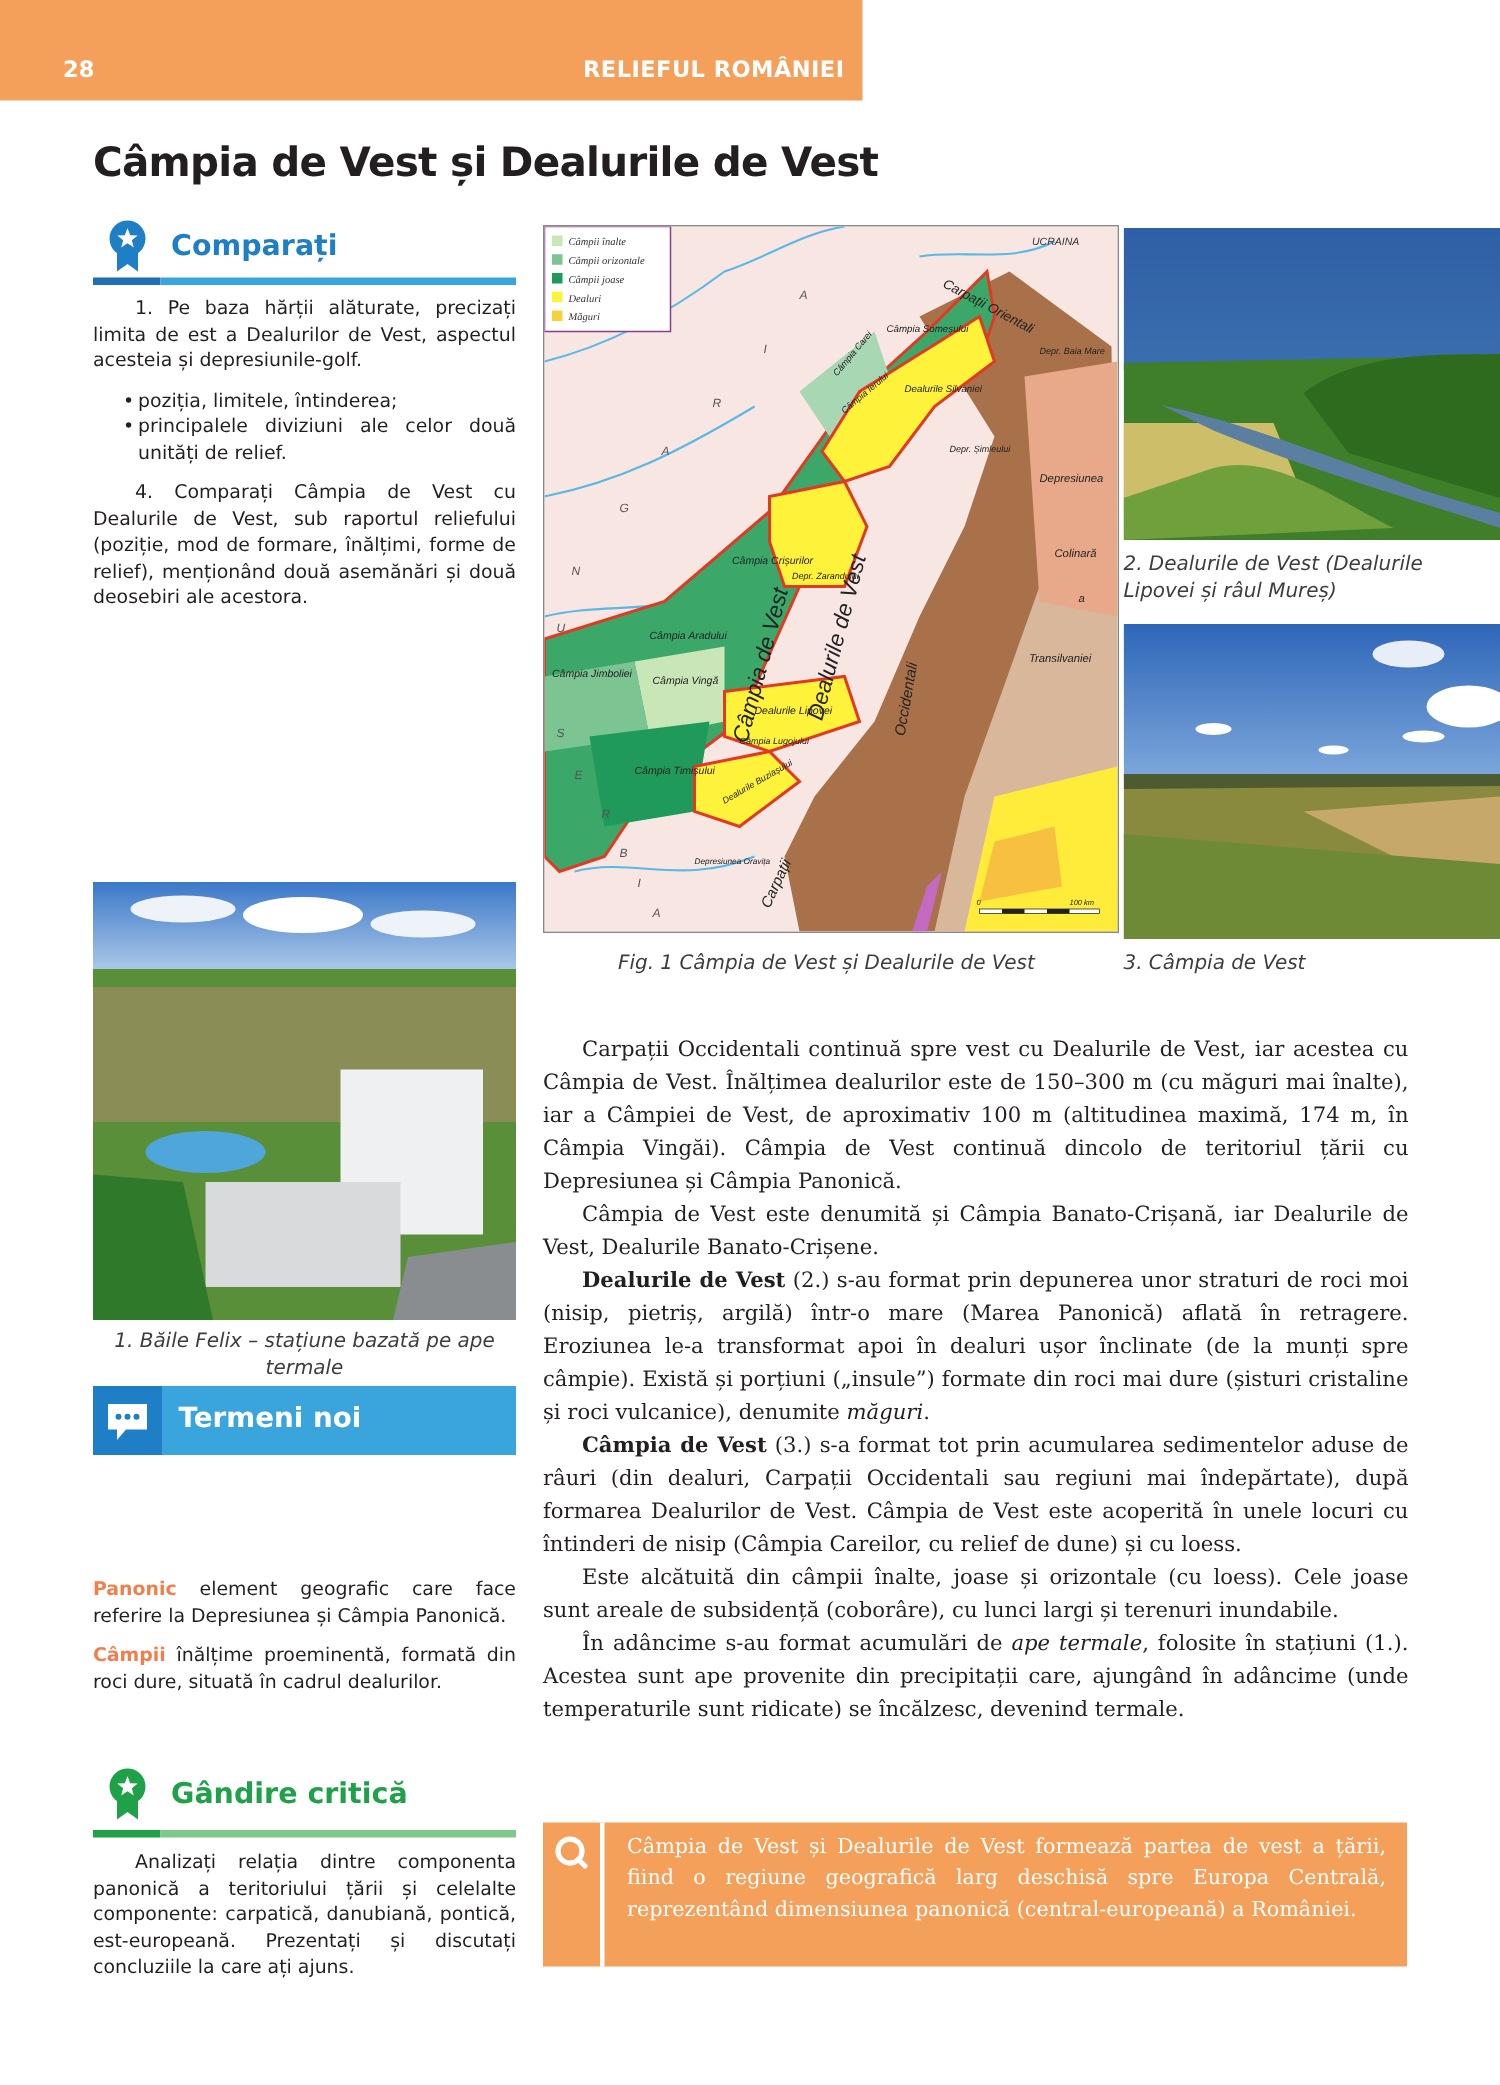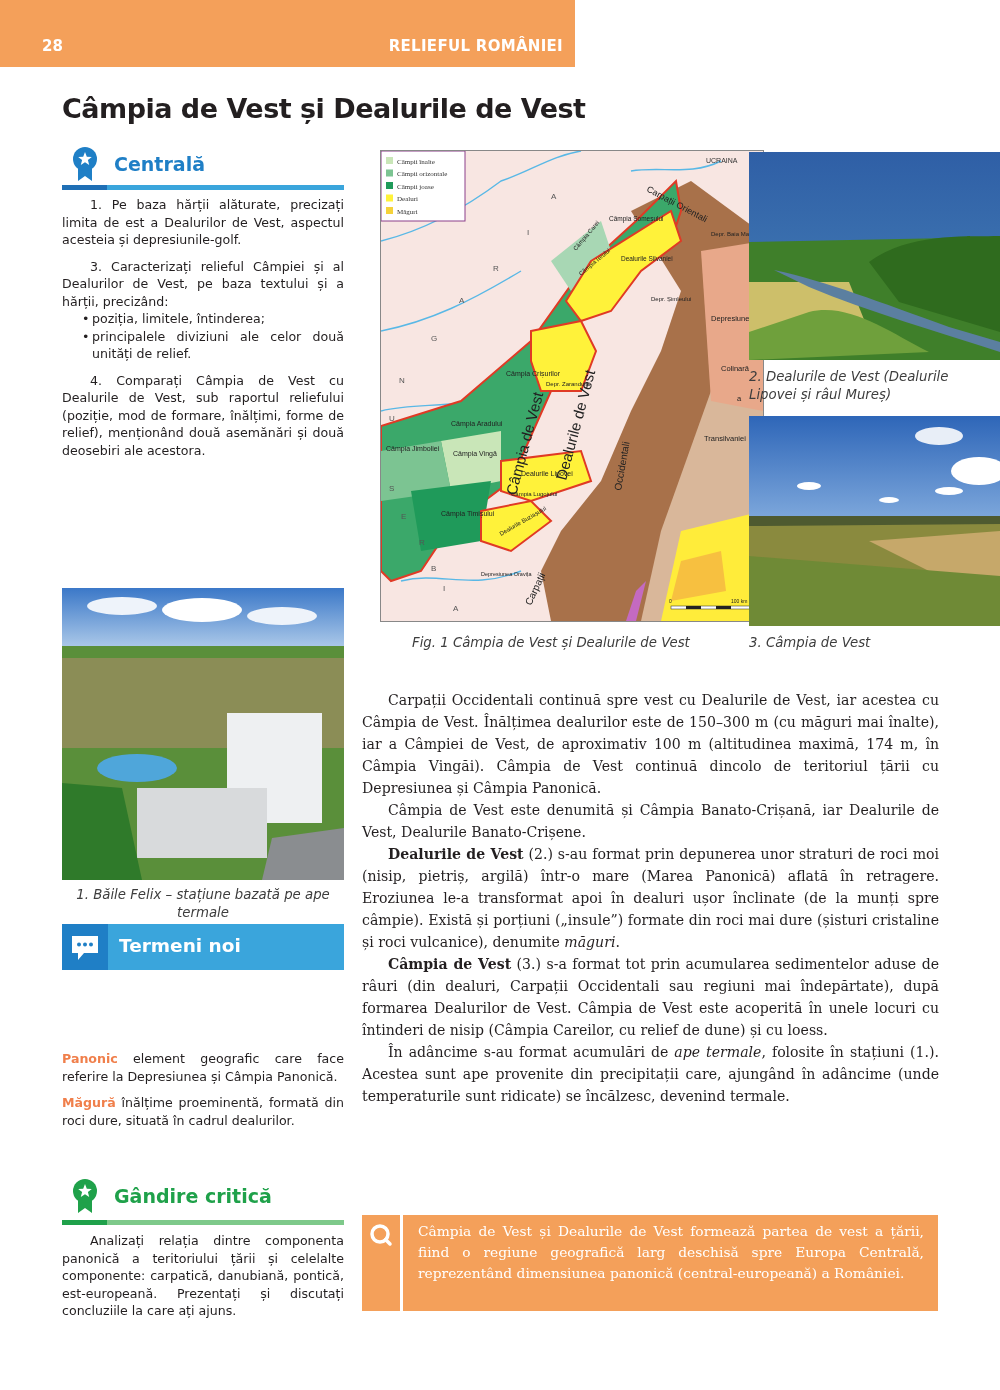--- a/index.html
+++ b/index.html
@@ -16,21 +16,21 @@
   .rule{position:absolute;left:62px;width:282px;height:5px;}
   .rule .dark{position:absolute;left:0;top:0;width:45px;height:5px;}
   .rule .light{position:absolute;left:45px;top:0;right:0;height:5px;}
   .side-text{position:absolute;left:62px;width:282px;font-size:12.6px;line-height:17.5px;text-align:justify;color:#231f20;}
   .side-text p{margin:0 0 9px 0;text-indent:28px;}
   .side-text ul{margin:0 0 9px 0;padding-left:22px;list-style:none;}
   .side-text li{position:relative;padding-left:8px;}
   .side-text li:before{content:"•";position:absolute;left:-2px;}
 
   
-  .map{position:absolute;left:380px;top:150px;width:378px;height:305px;}
+  .map{position:absolute;left:362px;top:150px;width:378px;height:305px;font-style:italic;}
   .map svg{display:block;}
   .photo{position:absolute;overflow:hidden;}
   .caption{position:absolute;font-style:italic;font-size:13.3px;color:#3d3d3d;line-height:18px;}
 
   .main-text{position:absolute;left:362px;top:689px;width:577px;font-family:"DejaVu Serif",serif;font-size:14.1px;line-height:22px;text-align:justify;color:#231f20;}
   .main-text p{margin:0;text-indent:26px;}
 
   .termeni-band{position:absolute;left:62px;top:924px;width:282px;height:46px;background:#3aa5dc;}
   .termeni-icon-box{position:absolute;left:0;top:0;width:46px;height:46px;background:#1f7fc6;}
   .termeni-title{position:absolute;left:57px;top:11px;color:#fff;font-weight:bold;font-size:18.5px;}
@@ -52,29 +52,28 @@
 <h1 class="page-title" style="margin:0;">Câmpia de Vest și Dealurile de Vest</h1>
 
 <div class="box-head" style="top:146px;">
   <span class="ribbon">
     <svg width="26" height="36" viewBox="0 0 26 36">
       <path d="M6 20 L6 35 L13 30 L20 35 L20 20 Z" fill="#1f7fc6"></path>
       <circle cx="13" cy="13" r="12" fill="#1f7fc6"></circle>
       <polygon points="13,6 14.8,10.8 19.8,11 15.9,14.1 17.2,19 13,16.2 8.8,19 10.1,14.1 6.2,11 11.2,10.8" fill="#fff"></polygon>
     </svg>
   </span>
-  <span class="box-head-title" style="color:#1f7fc6;">Centrală</span>
+  <span class="box-head-title" style="color:#1f7fc6;">Comparați</span>
 </div>
 <div class="rule" style="top:185px;">
   <div class="dark" style="background:#1f6fb5;"></div>
     <div class="light" style="background:#3aa5dc;"></div>
 </div>
 <div class="side-text" style="top:196px;">
   <p>1. Pe baza hărții alăturate, precizați limita de est a Dealurilor de Vest, aspectul acesteia și depresiunile-golf.</p>
-  <p style="margin-bottom:0;">3. Caracterizați relieful Câmpiei și al Dealurilor de Vest, pe baza textului și a hărții, precizând:</p>
   <ul>
     <li>poziția, limitele, întinderea;</li>
     <li>principalele diviziuni ale celor două unități de relief.</li>
   </ul>
   <p>4. Comparați Câmpia de Vest cu Dealurile de Vest, sub raportul reliefului (poziție, mod de formare, înălțimi, forme de relief), menționând două asemănări și două deosebiri ale acestora.</p>
 </div>
 
 <div class="map">
   <svg width="382" height="470" viewBox="0 0 382 470" style="border:1px solid #888;">
     <rect x="0" y="0" width="382" height="470" fill="#f8e6e2"></rect>
@@ -240,21 +239,21 @@
       <path d="M10 12 H36 V29 H22 L16 36 V29 H10 Z" fill="#fff"></path>
       <circle cx="17" cy="20.5" r="2" fill="#1f7fc6"></circle>
       <circle cx="23" cy="20.5" r="2" fill="#1f7fc6"></circle>
       <circle cx="29" cy="20.5" r="2" fill="#1f7fc6"></circle>
     </svg>
   </div>
   <span class="termeni-title">Termeni noi</span>
 </div>
 <div class="side-text" style="top:1018px;">
   <p style="text-indent:0;margin-top:32px;"><span class="term">Panonic</span><span> element geografic care face referire la Depresiunea și Câmpia Panonică.</span></p>
-  <p style="text-indent:0;"><span class="term">Măgură</span><span> înălțime proeminentă, formată din roci dure, situată în cadrul dealurilor.</span></p>
+  <p style="text-indent:0;"><span class="term">Câmpii</span><span> înălțime proeminentă, formată din roci dure, situată în cadrul dealurilor.</span></p>
 </div>
 
 <div class="box-head" style="top:1178px;">
   <span class="ribbon">
     <svg width="26" height="36" viewBox="0 0 26 36">
       <path d="M6 20 L6 35 L13 30 L20 35 L20 20 Z" fill="#1fa14a"></path>
       <circle cx="13" cy="13" r="12" fill="#1fa14a"></circle>
       <polygon points="13,6 14.8,10.8 19.8,11 15.9,14.1 17.2,19 13,16.2 8.8,19 10.1,14.1 6.2,11 11.2,10.8" fill="#fff"></polygon>
     </svg>
   </span>
@@ -266,20 +265,21 @@
 </div>
 <div class="side-text" style="top:1232px;">
   <p>Analizați relația dintre componenta panonică a teritoriului țării și celelalte componente: carpatică, danubiană, pontică, est-europeană. Prezentați și discutați concluziile la care ați ajuns.</p>
 </div>
 
 <div class="main-text">
   <p>Carpații Occidentali continuă spre vest cu Dealurile de Vest, iar acestea cu Câmpia de Vest. Înălțimea dealurilor este de 150–300 m (cu măguri mai înalte), iar a Câmpiei de Vest, de aproximativ 100 m (altitudinea maximă, 174 m, în Câmpia Vingăi). Câmpia de Vest continuă dincolo de teritoriul țării cu Depresiunea și Câmpia Panonică.</p>
   <p>Câmpia de Vest este denumită și Câmpia Banato-Crișană, iar Dealurile de Vest, Dealurile Banato-Crișene.</p>
   <p><b>Dealurile de Vest</b><span> (2.) s-au format prin depunerea unor straturi de roci moi (nisip, pietriș, argilă) într-o mare (Marea Panonică) aflată în retragere. Eroziunea le-a transformat apoi în dealuri ușor înclinate (de la munți spre câmpie). Există și porțiuni („insule”) formate din roci mai dure (șisturi cristaline și roci vulcanice), denumite </span><i>măguri</i><span>.</span></p>
   <p><b>Câmpia de Vest</b><span> (3.) s-a format tot prin acumularea sedimentelor aduse de râuri (din dealuri, Carpații Occidentali sau regiuni mai îndepărtate), după formarea Dealurilor de Vest. Câmpia de Vest este acoperită în unele locuri cu întinderi de nisip (Câmpia Careilor, cu relief de dune) și cu loess.</span></p>
+  <p>Este alcătuită din câmpii înalte, joase și orizontale (cu loess). Cele joase sunt areale de subsidență (coborâre), cu lunci largi și terenuri inundabile.</p>
   <p><span>În adâncime s-au format acumulări de </span><i>ape termale</i><span>, folosite în stațiuni (1.). Acestea sunt ape provenite din precipitații care, ajungând în adâncime (unde temperaturile sunt ridicate) se încălzesc, devenind termale.</span></p>
 </div>
 
 <div class="summary-box">
   <div class="summary-icon-cell">
     <svg width="38" height="40" viewBox="0 0 38 40">
       <circle cx="18" cy="19" r="8" stroke="#fff" stroke-width="3.5" fill="none"></circle>
       <line x1="23.5" y1="24.5" x2="28" y2="29" stroke="#fff" stroke-width="3.5" stroke-linecap="round"></line>
     </svg>
   </div>

